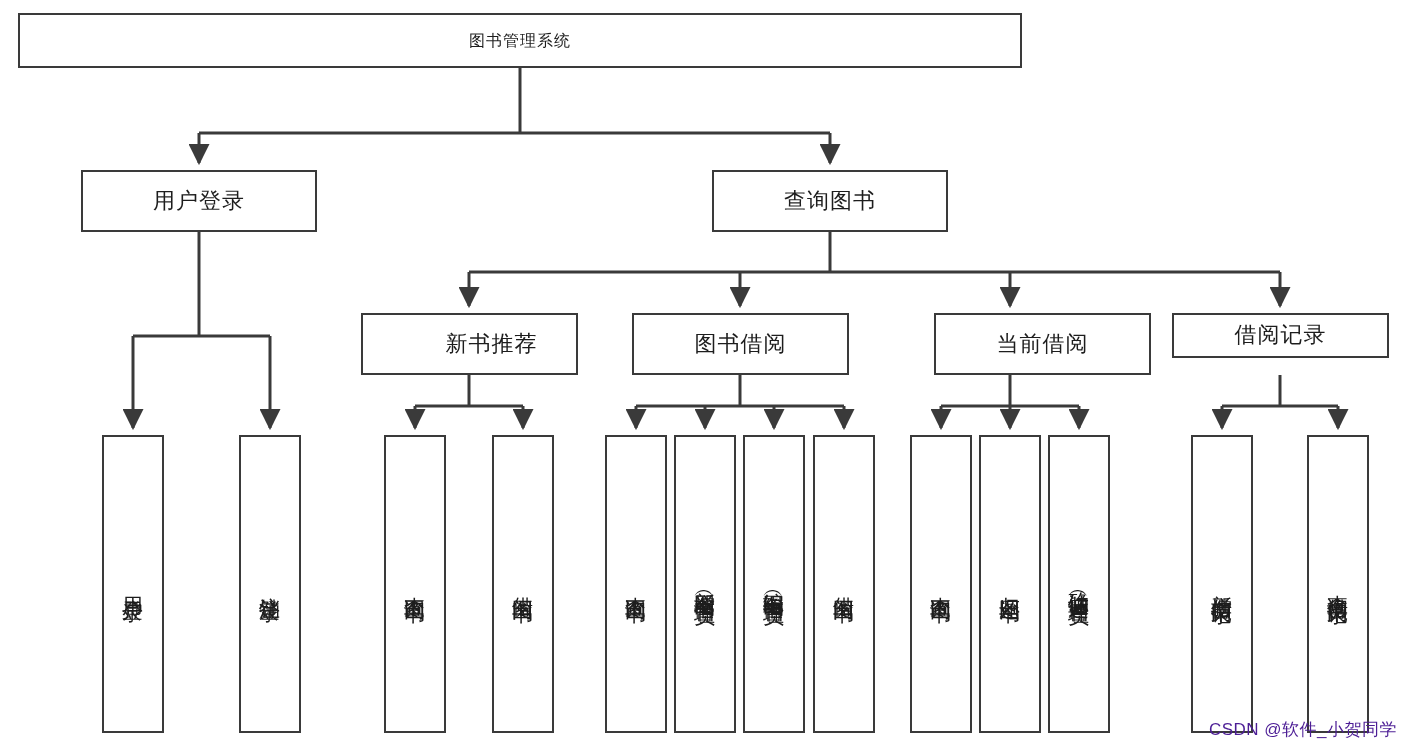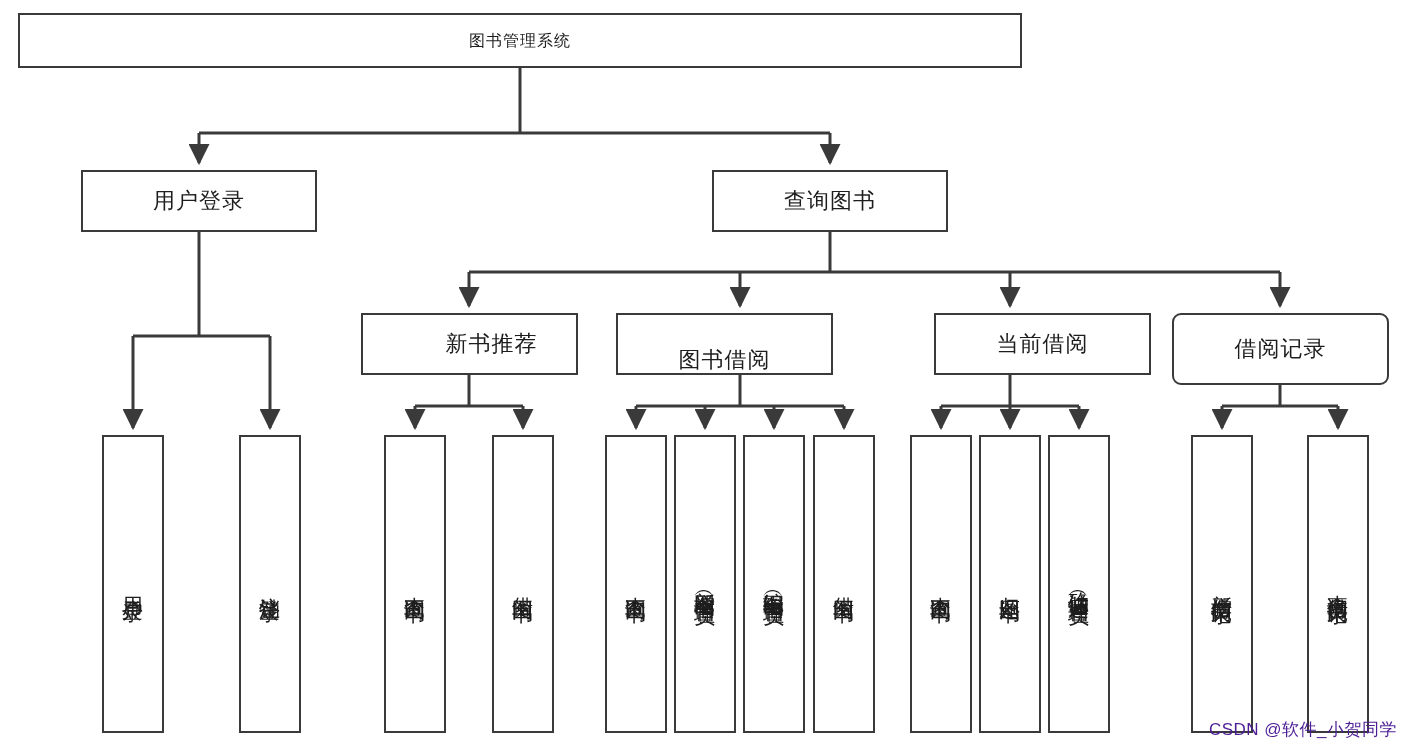--- a/index.html
+++ b/index.html
@@ -132,27 +132,27 @@
   <div class="node horizontal" style="left:81px; top:170px; width:236px; height:62px;">
     <span class="label">用户登录</span>
   </div>
   <div class="node horizontal" style="left:712px; top:170px; width:236px; height:62px;">
     <span class="label">查询图书</span>
   </div>
 
   <div class="node horizontal" style="left:361px; top:313px; width:217px; height:62px;padding-left:44px;">
     <span class="label">新书推荐</span>
   </div>
-  <div class="node horizontal" style="left:616px; top:313px; width:217px; height:62px;align-items:flex-end;">
+  <div class="node horizontal" style="left:632px; top:313px; width:217px; height:62px;">
     <span class="label">图书借阅</span>
   </div>
   <div class="node horizontal" style="left:902px; top:313px; width:217px; height:62px;margin-left:32px;">
     <span class="label">当前借阅</span>
   </div>
-  <div class="node horizontal" style="left:1172px; top:313px; width:217px; height:72px;border-radius:9px;">
+  <div class="node horizontal" style="left:1172px; top:313px; width:217px; height:45px;">
     <span class="label">借阅记录</span>
   </div>
 
   <div class="node vertical" style="left:102px; top:435px; width:62px; height:298px;">
     <span class="label">用户登录</span>
   </div>
   <div class="node vertical" style="left:239px; top:435px; width:62px; height:298px;">
     <span class="label">注销登录</span>
   </div>
 

